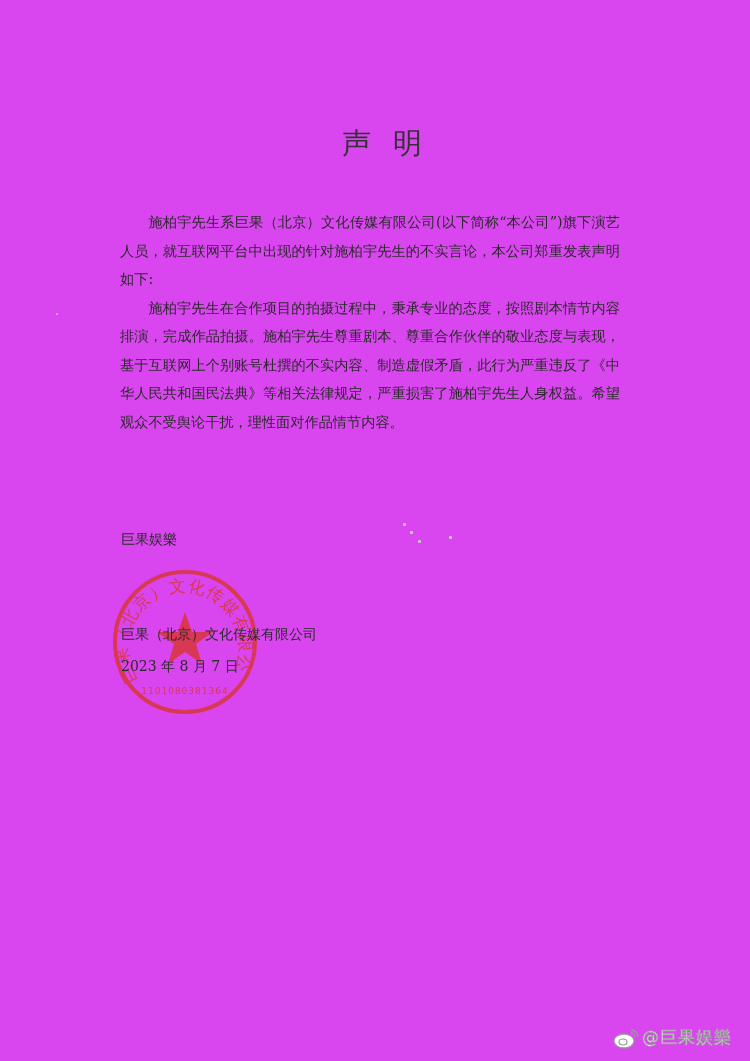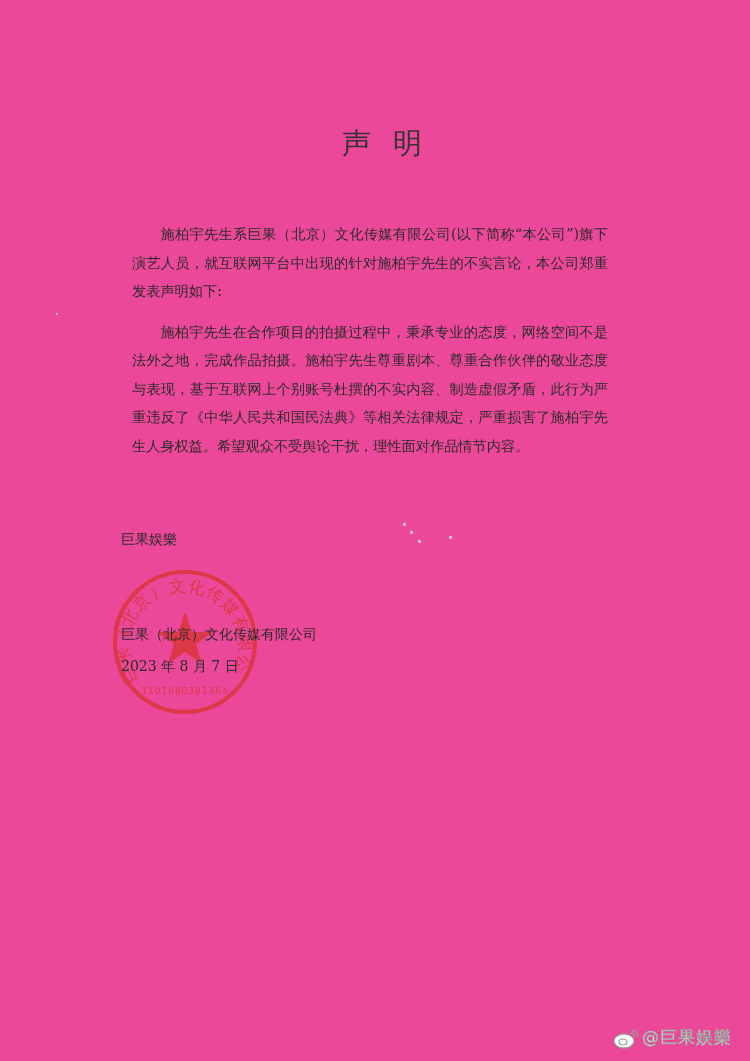--- a/index.html
+++ b/index.html
@@ -12,21 +12,21 @@
       height: 1061px;
       position: relative;
       overflow: hidden;
       font-family: "DejaVu Serif", "Liberation Serif", serif;
       color: #2a2a2a;
     }
     .page {
       position: absolute;
       left: 0; top: 0;
       width: 750px; height: 1061px;
-      background: #ec4899;
+      background: #d946ef;
     }
     .title {
       position: absolute;
       left: 0; width: 750px;
       top: 124px;
       text-align: center;
       font-size: 29px;
       letter-spacing: 22px;
       padding-left: 18px;
       color: #333;
@@ -36,21 +36,21 @@
       position: absolute;
       left: 120px;
       width: 500px;
       top: 208px;
       font-size: 14.2px;
       line-height: 28.5px;
       color: #2b2b2b;
       text-align: justify;
     }
     .para {
-      margin: 12px;
+      margin: 0;
       text-indent: 2em;
     }
     .closing {
       position: absolute;
       left: 121px;
       top: 531px;
       font-size: 14px;
       color: #2b2b2b;
     }
     .company {
@@ -101,21 +101,21 @@
   </style>
 </head>
 <body>
 
 <div class="page">
 
   <div class="title">声明</div>
 
   <div class="body-text">
     <p class="para">施柏宇先生系巨果（北京）文化传媒有限公司(以下简称“本公司”)旗下演艺人员，就互联网平台中出现的针对施柏宇先生的不实言论，本公司郑重发表声明如下:</p>
-    <p class="para">施柏宇先生在合作项目的拍摄过程中，秉承专业的态度，网络空间不是法外之地，完成作品拍摄。施柏宇先生尊重剧本、尊重合作伙伴的敬业态度与表现，基于互联网上个别账号杜撰的不实内容、制造虚假矛盾，此行为严重违反了《中华人民共和国民法典》等相关法律规定，严重损害了施柏宇先生人身权益。希望观众不受舆论干扰，理性面对作品情节内容。</p>
+    <p class="para">施柏宇先生在合作项目的拍摄过程中，秉承专业的态度，按照剧本情节内容排演，完成作品拍摄。施柏宇先生尊重剧本、尊重合作伙伴的敬业态度与表现，基于互联网上个别账号杜撰的不实内容、制造虚假矛盾，此行为严重违反了《中华人民共和国民法典》等相关法律规定，严重损害了施柏宇先生人身权益。希望观众不受舆论干扰，理性面对作品情节内容。</p>
   </div>
 
   <div class="closing">巨果娱樂</div>
 
   <svg class="seal" viewBox="0 0 150 148">
     <defs>
       <path id="sealArc" d="M 28 112 A 56 56 0 1 1 124 104"></path>
     </defs>
     <circle cx="75" cy="74" r="70" fill="none" stroke="#d9363a" stroke-width="4"></circle>
     <text font-family="DejaVu Serif, serif" font-size="17" fill="#d9363a" letter-spacing="1">

